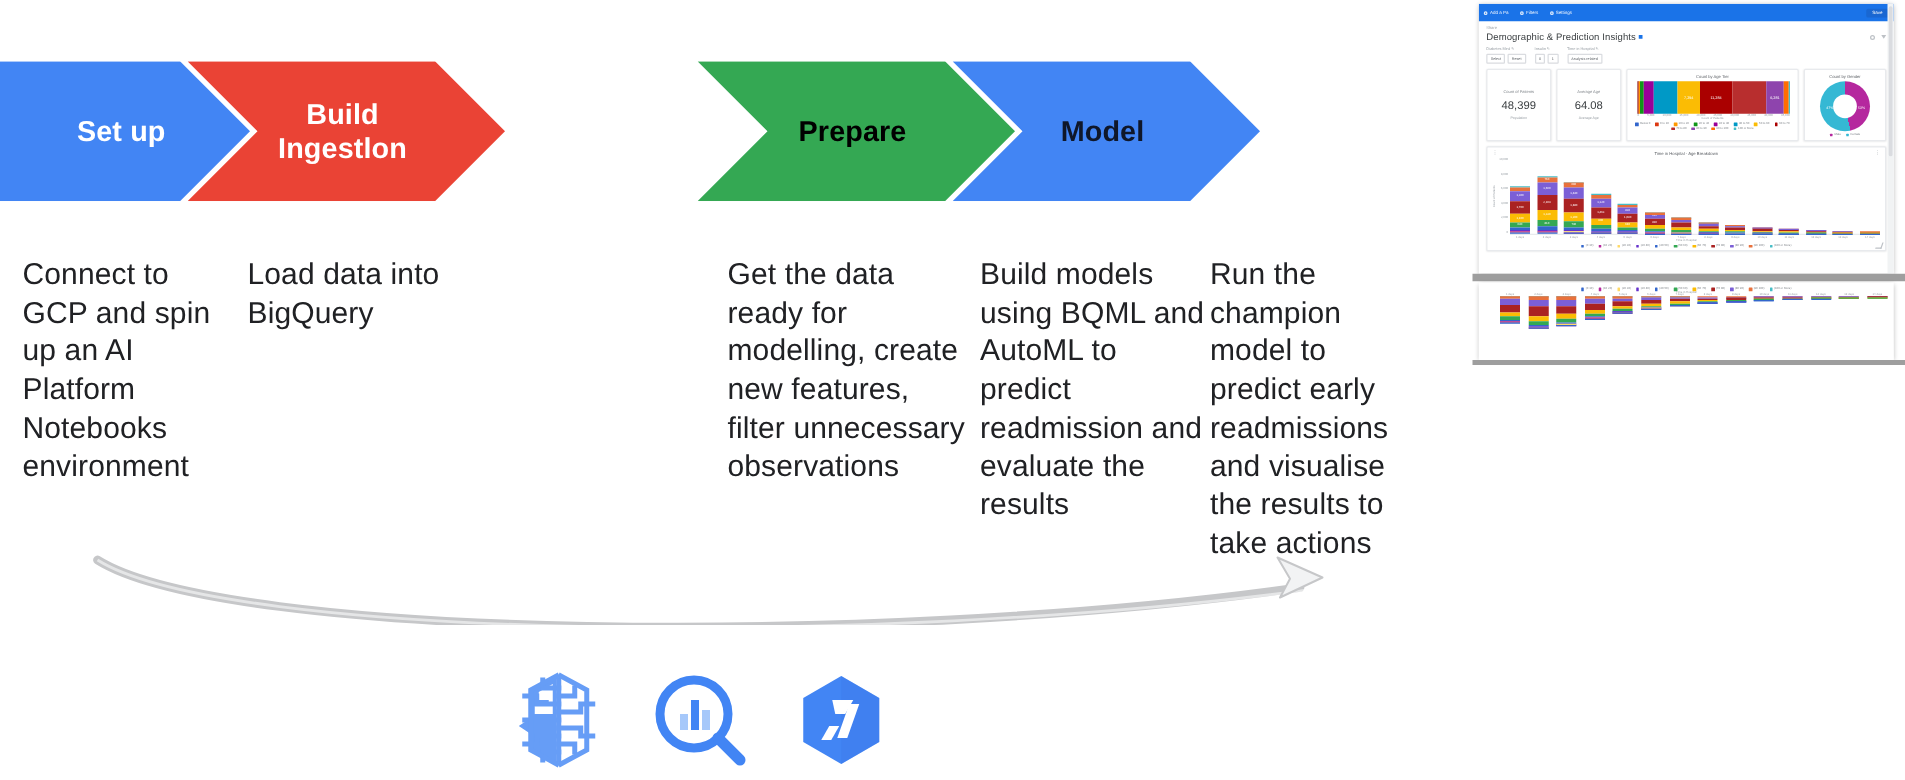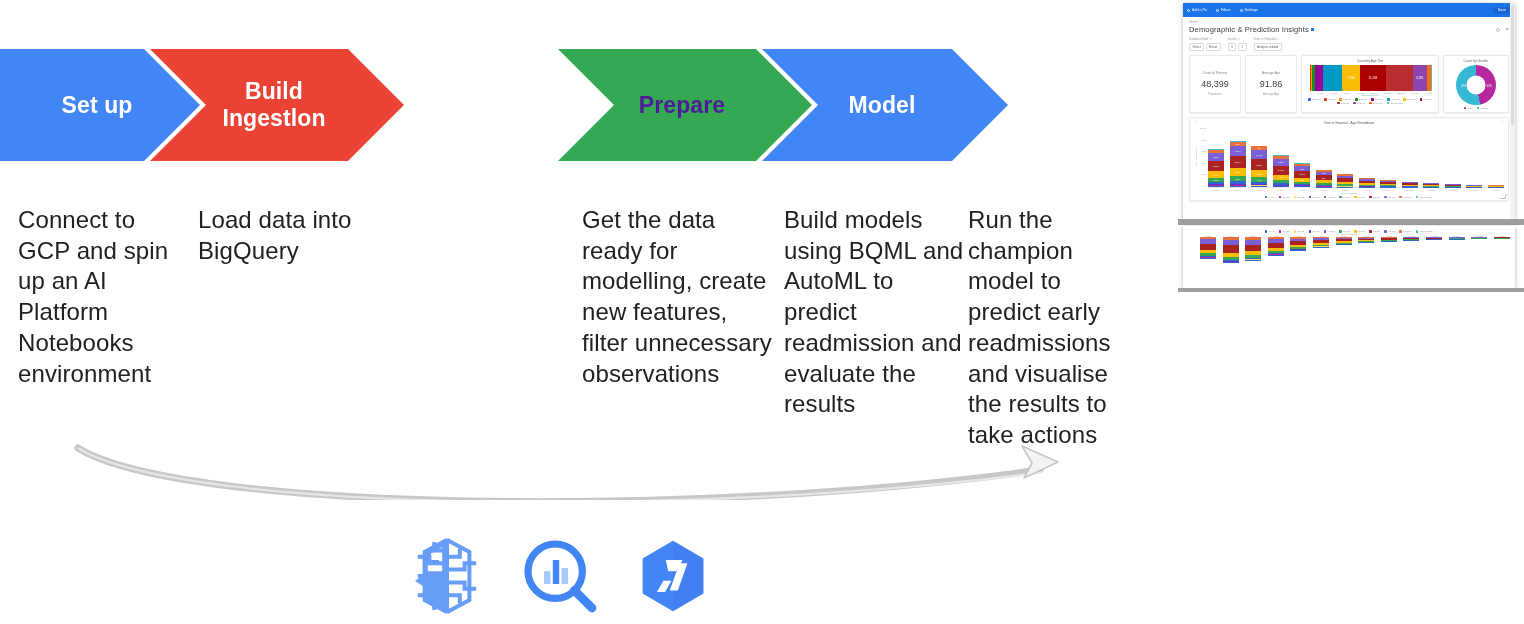--- a/index.html
+++ b/index.html
@@ -383,24 +383,24 @@
 
 <div id="process-banner">
     <div class="chevron ch-first" style="left: 0px; width: 200px; background: rgb(66, 133, 244);">
       <div class="chevron-label" style="color: rgb(255, 255, 255);">Set up</div>
     </div>
     <div class="chevron ch-mid" style="left: 150px; width: 254px; background: rgb(234, 67, 53);">
       <div class="chevron-label" style="color: rgb(255, 255, 255);">Build
 Ingestlon</div>
     </div>
     <div class="chevron ch-mid" style="left: 558px; width: 254px; background: rgb(52, 168, 83);">
-      <div class="chevron-label" style="color: #4c1d95;">Prepare</div>
+      <div class="chevron-label" style="color: #000000;">Prepare</div>
     </div>
     <div class="chevron ch-mid" style="left: 762px; width: 246px; background: rgb(66, 133, 244);">
-      <div class="chevron-label" style="color: #ffffff;">Model</div>
+      <div class="chevron-label" style="color: #0f172a;">Model</div>
     </div>
   </div>
 
 <div id="descriptions">
     <div class="desc-col" style="left: 198px; width: 165px;">Load data into BigQuery</div>
     <div class="desc-col" style="left: 18px; width: 165px;">Connect to GCP and spin up an AI Platform Notebooks environment</div>
     <div class="desc-col" style="left: 582px; width: 190px;">Get the data ready for modelling, create new features, filter unnecessary observations</div>
     <div class="desc-col" style="left: 968px; width: 165px;">Run the champion model to predict early readmissions and visualise the results to take actions</div>
     <div class="desc-col" style="left: 784px; width: 180px;">Build models using BQML and AutoML to predict readmission and evaluate the results</div>
   </div>
@@ -505,21 +505,21 @@
         </div>
 
       <div class="kpi-row">
         <div class="card kpi-card">
           <div class="kpi-title">Count of Patients</div>
           <div class="kpi-value">48,399</div>
           <div class="kpi-sub">Population</div>
         </div>
         <div class="card kpi-card">
           <div class="kpi-title">Average Age</div>
-          <div class="kpi-value">91.86</div>
+          <div class="kpi-value">64.08</div>
           <div class="kpi-sub">Average Age</div>
         </div>
 
         <div class="card chart-card">
           <div class="chart-title">Count by Age Tier</div>
           <div class="agetier-bar" id="agetier-bar">
               <div class="agetier-seg" style="flex: 160 1 0%; background: rgb(51, 102, 204);"></div>
               <div class="agetier-seg" style="flex: 280 1 0%; background: rgb(220, 57, 18);"></div>
               <div class="agetier-seg" style="flex: 420 1 0%; background: rgb(255, 153, 0);"></div>
               <div class="agetier-seg" style="flex: 1450 1 0%; background: rgb(16, 150, 24);"></div>

